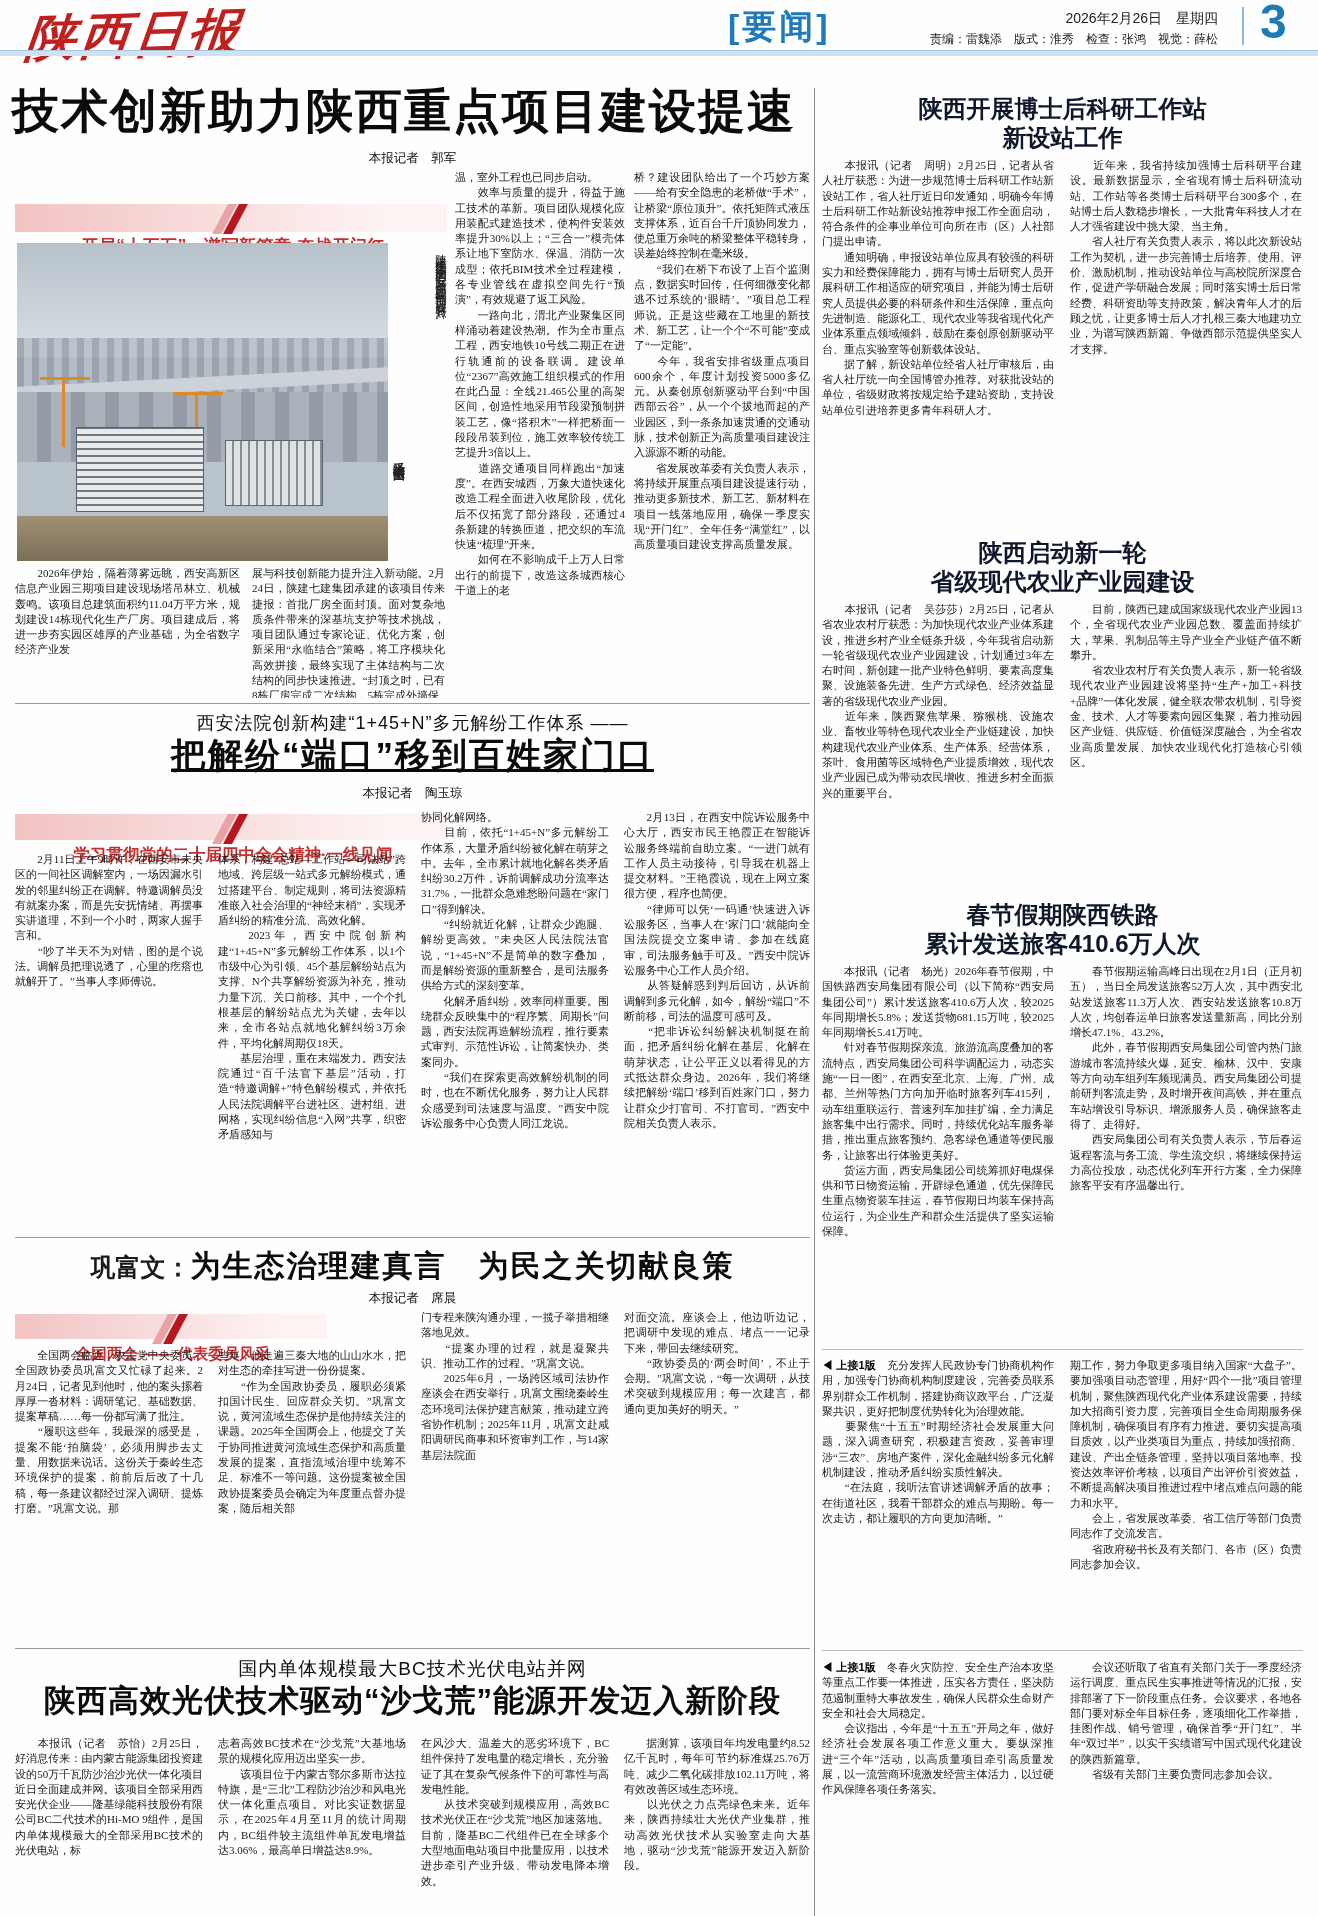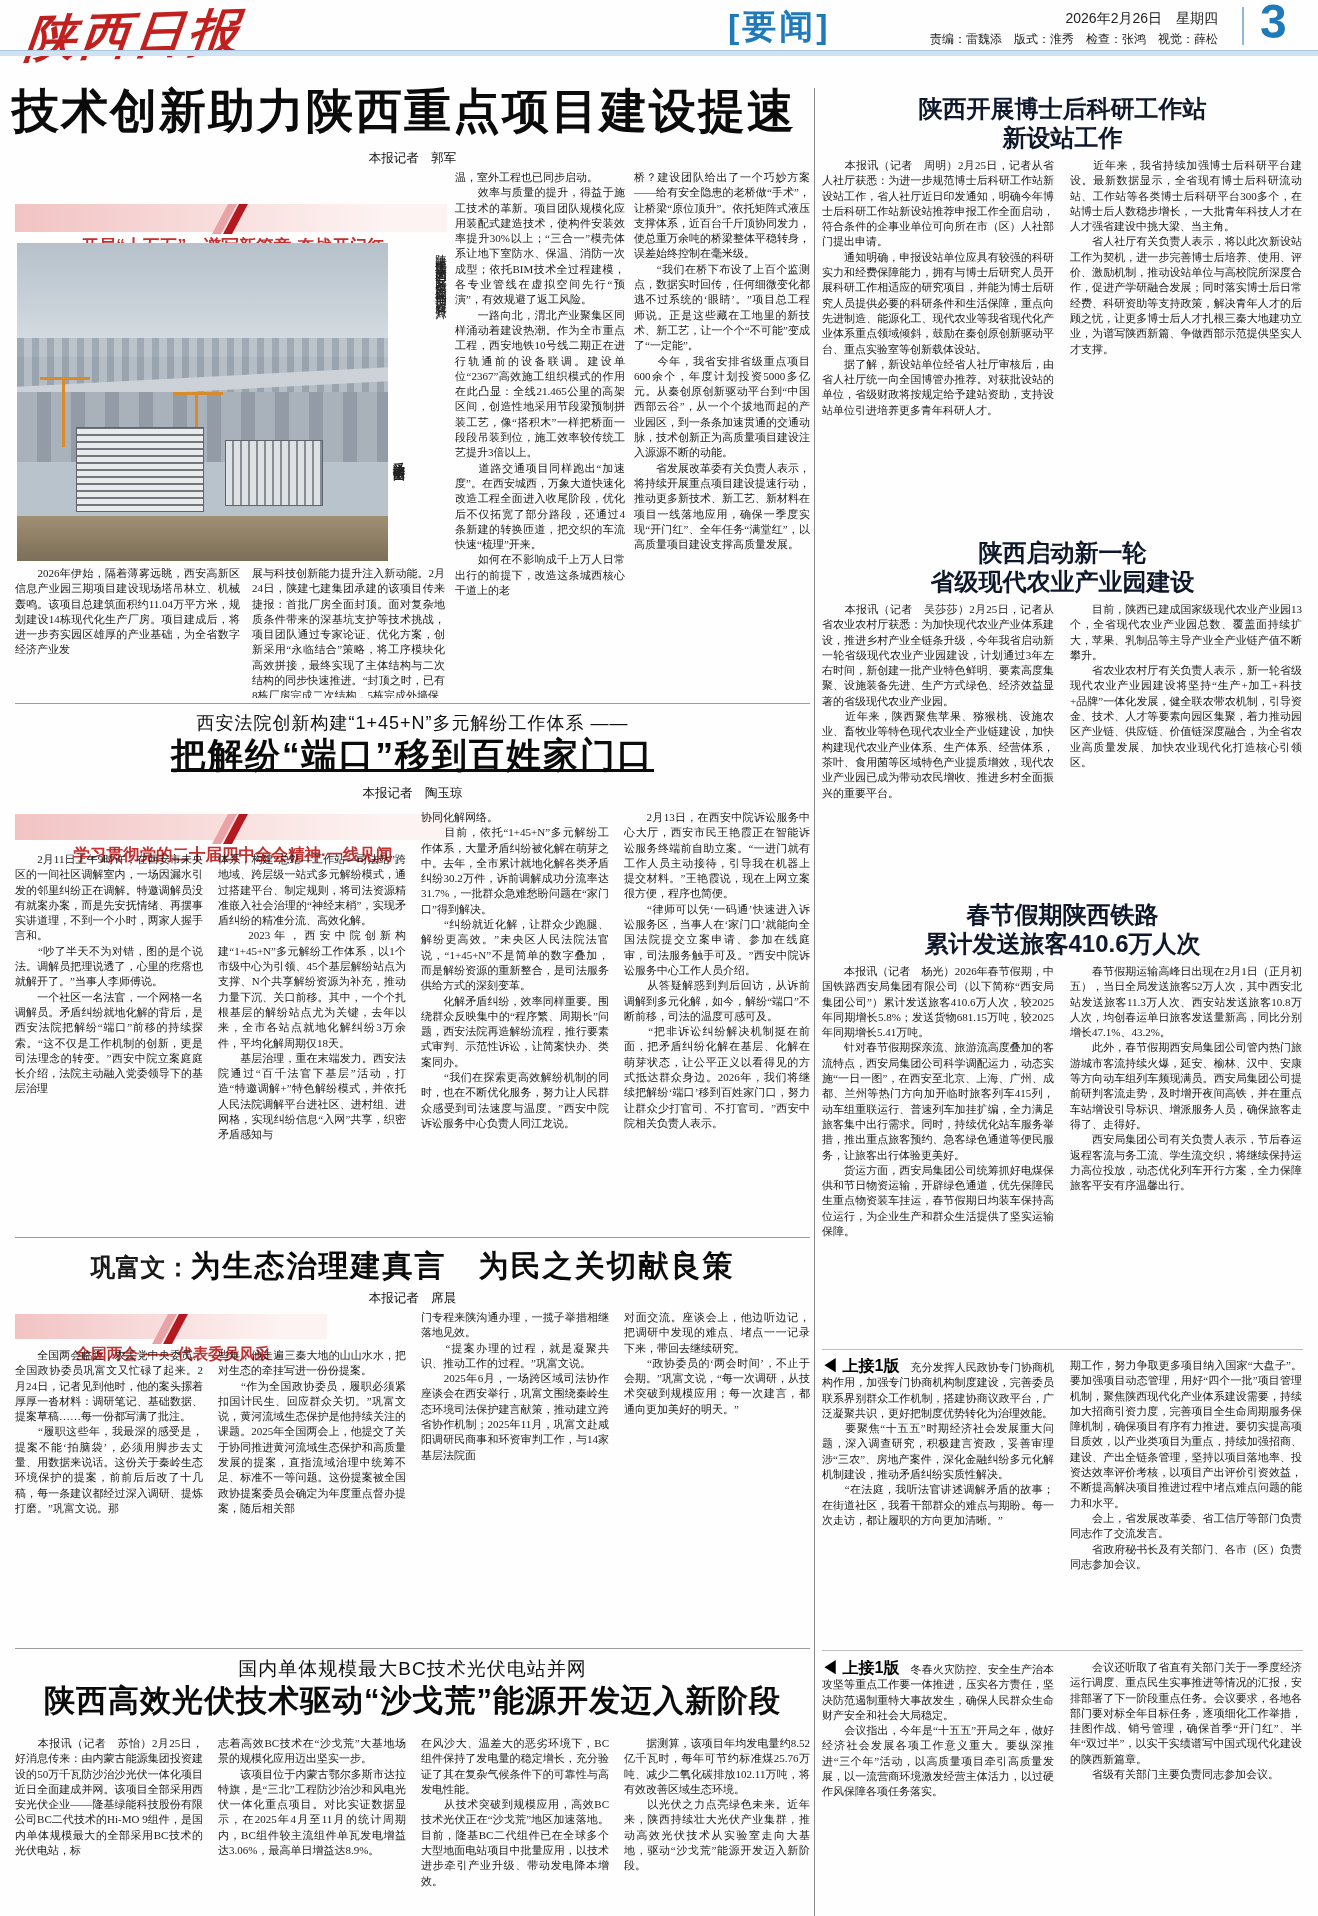--- a/index.html
+++ b/index.html
@@ -46,21 +46,21 @@
   .p-b2{position:absolute;left:56%;top:62%;width:26%;height:20%;background:
         repeating-linear-gradient(90deg,#dfe2e5 0 6px,#868d95 6px 8px);border:1px solid #5d646c;}
   .p-crane1,.p-crane2{position:absolute;width:3px;height:70px;background:#d98b2b;}
   .p-crane1{left:12%;top:42%;}.p-crane2{left:48%;top:47%;}
   .p-crane1::after,.p-crane2::after{content:"";position:absolute;left:-22px;top:0;width:50px;height:3px;background:#d98b2b;}
   .p-ground{position:absolute;left:0;bottom:0;width:100%;height:14%;background:linear-gradient(#a08f73,#7c6f58);}
   .vcap{position:absolute;writing-mode:vertical-rl;font-size:11.5px;letter-spacing:2px;color:#222;}
   
   .sb-head{position:absolute;left:822px;width:481px;text-align:center;font-weight:800;color:#0f172a;
            font-family:"Liberation Sans",sans-serif;font-size:24px;line-height:29px;}
-  .marker{font-family:"Liberation Sans",sans-serif;font-weight:800;font-size:16px;color:#000;}
+  .marker{font-family:"Liberation Sans",sans-serif;font-weight:800;font-size:11px;color:#000;}
   .vrule{position:absolute;width:1px;background:#8a8a8a;}
 </style>
 </head>
 <body>
 
 <div id="page">
 
   <div>
     <div class="logo">陕西日报</div>
     <div class="section-label">[要闻]</div>
@@ -128,21 +128,20 @@
       <span class="slash">
           <i class="s1"></i>
           <i class="s2"></i>
         </span>
       <span class="txt">学习贯彻党的二十届四中全会精神·一线见闻</span>
     </div>
 
     <div class="col" style="left:15px;top:852px;width:188px;height:380px;">
         <p>　　2月11日上午9时许，在西安市未央区的一间社区调解室内，一场因漏水引发的邻里纠纷正在调解。特邀调解员没有就案办案，而是先安抚情绪、再摆事实讲道理，不到一个小时，两家人握手言和。</p>
         <p>　　“吵了半天不为对错，图的是个说法。调解员把理说透了，心里的疙瘩也就解开了。”当事人李师傅说。</p>
-        <p>　　一个社区一名法官，一个网格一名调解员。矛盾纠纷就地化解的背后，是西安法院把解纷“端口”前移的持续探索。“这不仅是工作机制的创新，更是司法理念的转变。”西安中院立案庭庭长介绍，法院主动融入党委领导下的基层治理</p>
       </div>
     <div class="col" style="left:218px;top:852px;width:188px;height:380px;">
         <p>体系，构建“总站—工作站—司法站”跨地域、跨层级一站式多元解纷模式，通过搭建平台、制定规则，将司法资源精准嵌入社会治理的“神经末梢”，实现矛盾纠纷的精准分流、高效化解。</p>
         <p>　　2023年，西安中院创新构建“1+45+N”多元解纷工作体系，以1个市级中心为引领、45个基层解纷站点为支撑、N个共享解纷资源为补充，推动力量下沉、关口前移。其中，一个个扎根基层的解纷站点尤为关键，去年以来，全市各站点就地化解纠纷3万余件，平均化解周期仅18天。</p>
         <p>　　基层治理，重在末端发力。西安法院通过“百千法官下基层”活动，打造“特邀调解+”特色解纷模式，并依托人民法院调解平台进社区、进村组、进网格，实现纠纷信息“入网”共享，织密矛盾感知与</p>
       </div>
     <div class="col" style="left:421px;top:810px;width:188px;height:422px;">
         <p>协同化解网络。</p>
         <p>　　目前，依托“1+45+N”多元解纷工作体系，大量矛盾纠纷被化解在萌芽之中。去年，全市累计就地化解各类矛盾纠纷30.2万件，诉前调解成功分流率达31.7%，一批群众急难愁盼问题在“家门口”得到解决。</p>
         <p>　　“纠纷就近化解，让群众少跑腿、解纷更高效。”未央区人民法院法官说，“1+45+N”不是简单的数字叠加，而是解纷资源的重新整合，是司法服务供给方式的深刻变革。</p>

